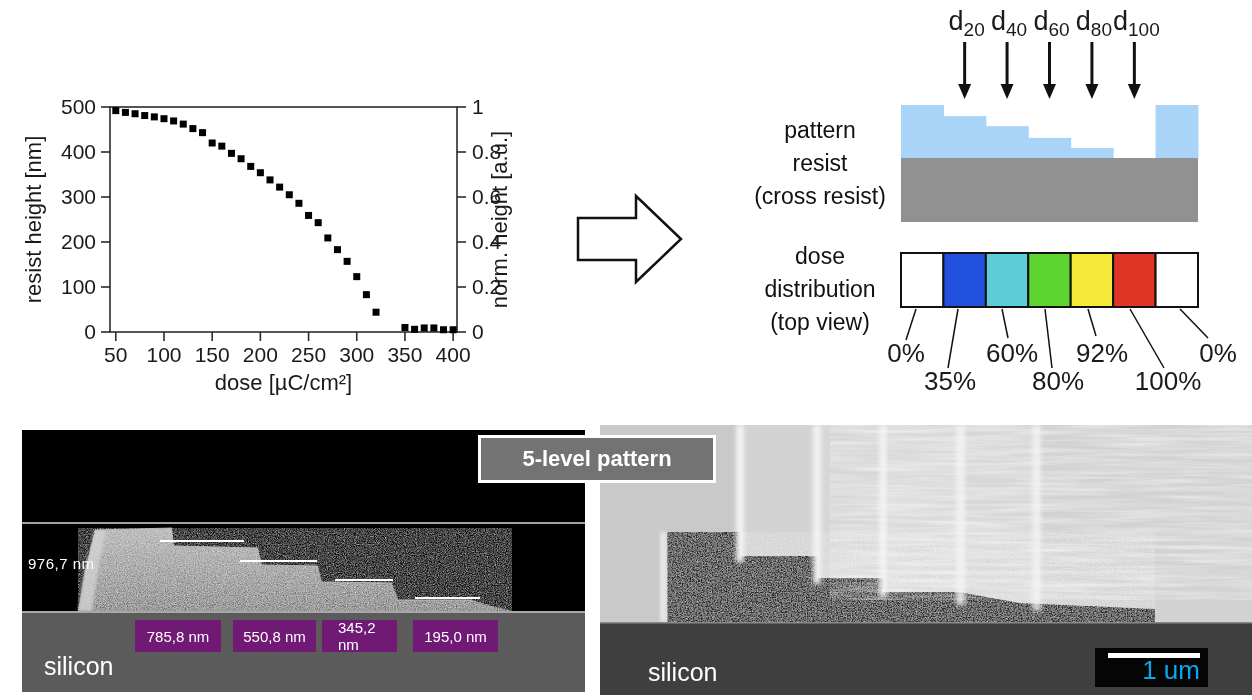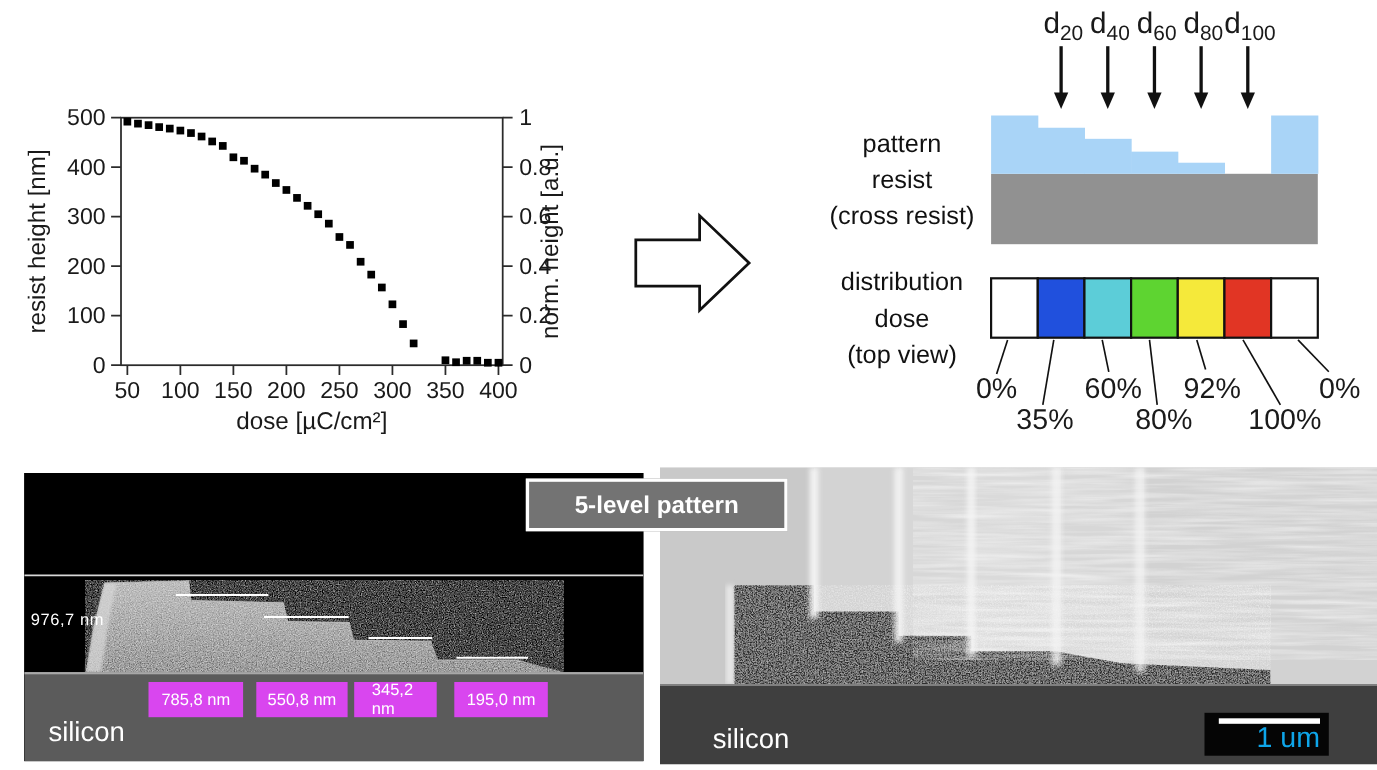--- a/index.html
+++ b/index.html
@@ -26,21 +26,21 @@
   .sem { position:absolute; overflow:hidden; }
   .sem-left  { left:22px;  top:430px; width:563px; height:262px; background:#000; }
   .sem-right { left:600px; top:425px; width:652px; height:270px; background:#c9c9c9; }
   .sem svg { position:absolute; left:0; top:0; }
 
   .sem-text { position:absolute; color:#ffffff; }
   .h-label { left:6px; top:125px; font-size:15px; letter-spacing:0.5px; }
   .silicon-left  { left:22px; top:222px; font-size:25px; }
   .silicon-right { left:48px; top:233px; font-size:25px; }
   .meas-box {
-    position:absolute; top:190px; height:32px; background:#d946ef;
+    position:absolute; top:190px; height:32px; background:#701a75;
     color:#ffffff; font-size:15px; display:flex; align-items:center; justify-content:center;
   }
   .mb0 { left:113px; width:86px; }
   .mb1 { left:211px; width:83px; }
   .mb2 { left:300px; width:75px;padding-left:16px; }
   .mb3 { left:391px; width:85px; }
 
   .scalebar { position:absolute; left:495px; top:223px; width:113px; height:39px; background:#050505; }
   .scalebar .bar { position:absolute; left:13px; top:5px; width:92px; height:5px; background:#ffffff; }
   .scalebar .txt { position:absolute; right:8px; bottom:1px; color:#0ea5e9; font-size:26px; }
@@ -200,22 +200,22 @@
         <text x="428" y="390" font-size="26" text-anchor="middle" font-family="&quot;Liberation Sans&quot;, sans-serif" fill="#1a1a1a">100%</text>
         <text x="478" y="362" font-size="26" text-anchor="middle" font-family="&quot;Liberation Sans&quot;, sans-serif" fill="#1a1a1a">0%</text>
       </svg></div>
 
   <div class="side-label resist">
     <div>pattern</div>
     <div>resist</div>
     <div>(cross resist)</div>
   </div>
   <div class="side-label dose">
+    <div>dose</div>
     <div>distribution</div>
-    <div>dose</div>
     <div>(top view)</div>
   </div>
 
   <div class="sem sem-left">
     <svg width="563" height="262" viewBox="0 0 563 262">
       <defs>
         <linearGradient id="stairGrad" x1="0" y1="0" x2="0" y2="1">
           <stop offset="0" stop-color="#a8a8a8"></stop>
             <stop offset="0.5" stop-color="#8a8a8a"></stop>
             <stop offset="1" stop-color="#646464"></stop>

